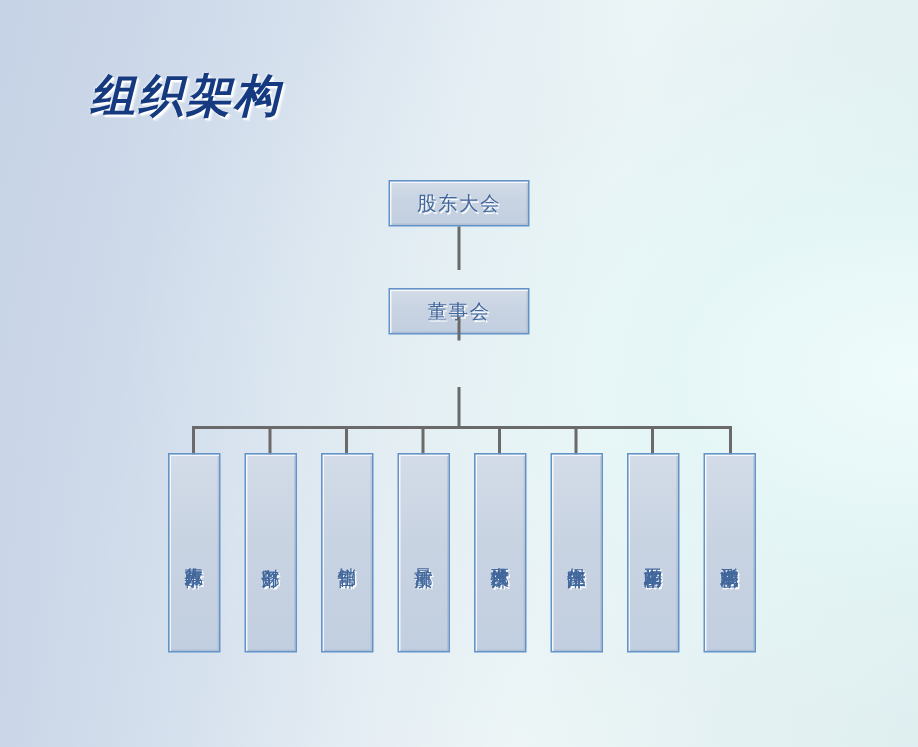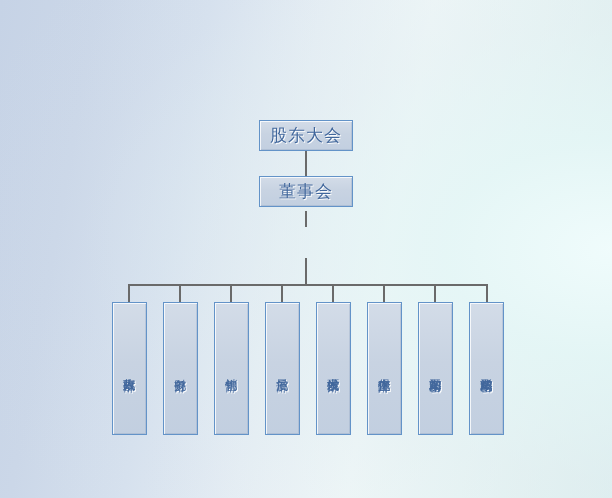--- a/index.html
+++ b/index.html
@@ -87,21 +87,21 @@
       0 0 1px rgba(255,255,255,0.5);
     user-select: none;
   }
 
   
   .node.top {
     width: 94px;
     height: 31px;
   }
   .node.top .node-label {
-    font-size: 17px;
+    font-size: 13px;
     letter-spacing: 1px;
     white-space: nowrap;
   }
 
   
   .node.leaf {
     width: 35px;
     height: 133px;
     align-items: center;
     justify-content: center;
@@ -114,28 +114,29 @@
     text-orientation: upright;
     white-space: nowrap;
     text-align: center;
   }
 </style>
 </head>
 <body>
 
 <div id="slide">
 
+  <div id="title">组织架构</div>
 
   <div class="node top" style="left:259px; top:120px;">
     <span class="node-label">股东大会</span>
   </div>
 
   <div class="vline" style="left:305px; top:151px; height:29px;"></div>
 
-  <div class="node top" style="left:259px; top:176px;">
+  <div class="node top" style="left:259px; top:192px;">
     <span class="node-label">董事会</span>
   </div>
 
   <div class="vline" style="left:305px; top:211px; height:16px;"></div>
 
 
   <div class="vline" style="left:305px; top:258px; height:27px;"></div>
 
   <div class="hline" style="left:128px; top:284px; width:360px;"></div>
 

